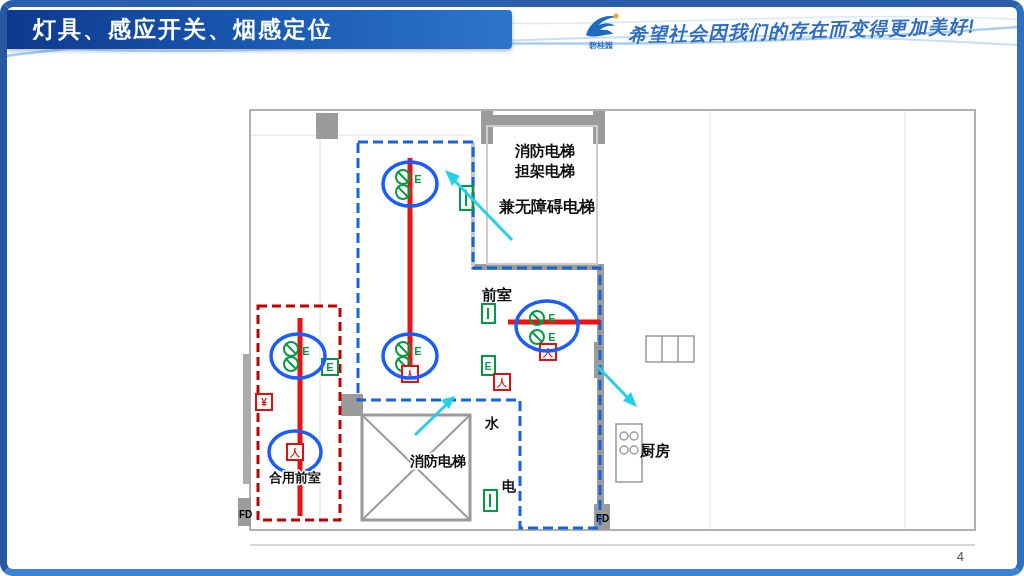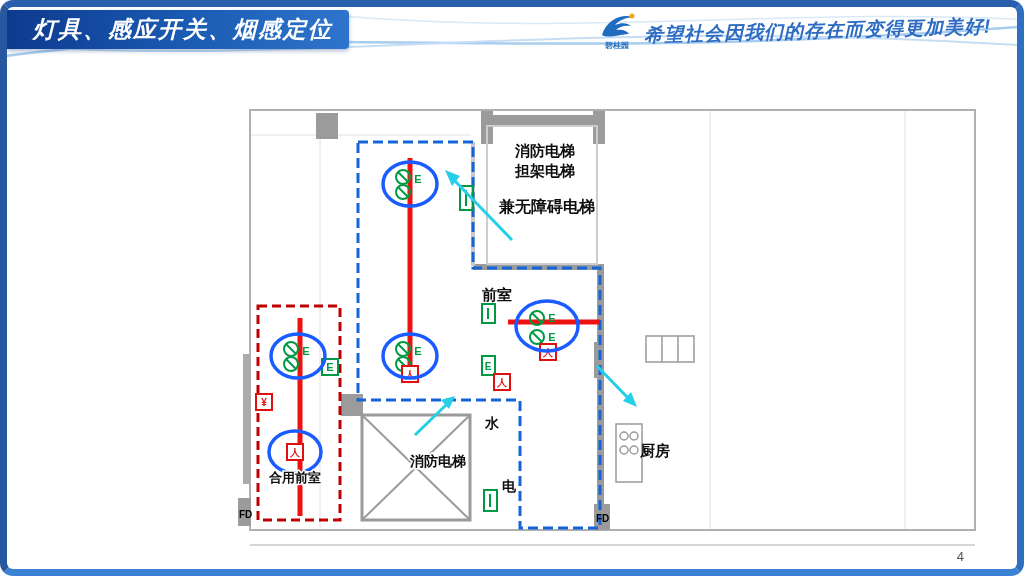--- a/index.html
+++ b/index.html
@@ -1,26 +1,26 @@
 <!DOCTYPE html>
 <html><head>
 <meta charset="utf-8">
 <style>
   html,body{margin:0;padding:0;background:#fff;}
   .slide{position:relative;width:1024px;height:576px;background:#fff;overflow:hidden;
          font-family:"Liberation Sans",sans-serif;}
   .frame{position:absolute;inset:0;border:7px solid;border-color:#2a5fae #2f6fc0 #3c82d4 #27589f;
          border-radius:13px;pointer-events:none;z-index:9;}
   .swoosh{position:absolute;left:0;top:0;z-index:1;}
-  .banner{position:absolute;left:7px;top:10px;width:342px;height:39px;z-index:3;
+  .banner{position:absolute;left:7px;top:10px;width:505px;height:39px;z-index:3;
           background:linear-gradient(90deg,#0d3a8e 0%,#1b5cb4 55%,#2f74cc 100%);
           display:flex;align-items:center;padding-left:26px;box-sizing:border-box;
-          border-radius:0 4px 4px 0;box-shadow:0 2px 4px rgba(20,60,130,.35);font-style:italic;}
+          border-radius:0 4px 4px 0;box-shadow:0 2px 4px rgba(20,60,130,.35);}
   .banner .title{color:#fff;font-size:23px;font-weight:bold;letter-spacing:2px;white-space:nowrap;}
-  .brand{position:absolute;left:596px;top:6px;width:420px;height:50px;display:flex;
+  .brand{position:absolute;left:580px;top:6px;width:420px;height:50px;display:flex;
          align-items:center;gap:6px;z-index:4;}
   .slogan{color:#2e6cc2;font-size:19px;font-weight:bold;font-style:italic;
           transform:rotate(-1.5deg);letter-spacing:1px;white-space:nowrap;}
   .plan{position:absolute;left:238px;top:84px;width:740px;height:480px;z-index:2;}
   .page-number{position:absolute;right:60px;bottom:12px;color:#555;font-size:13px;z-index:4;}
   svg text{font-family:"Liberation Sans",sans-serif;}
   .lbl{font-weight:bold;fill:#0d0d0d;text-anchor:middle;}
   .outline{stroke:#fff;stroke-width:3px;paint-order:stroke;}
   .gtxt{fill:#009a44;font-weight:bold;text-anchor:middle;}
   .rtxt{fill:#e01010;font-weight:bold;text-anchor:middle;}

